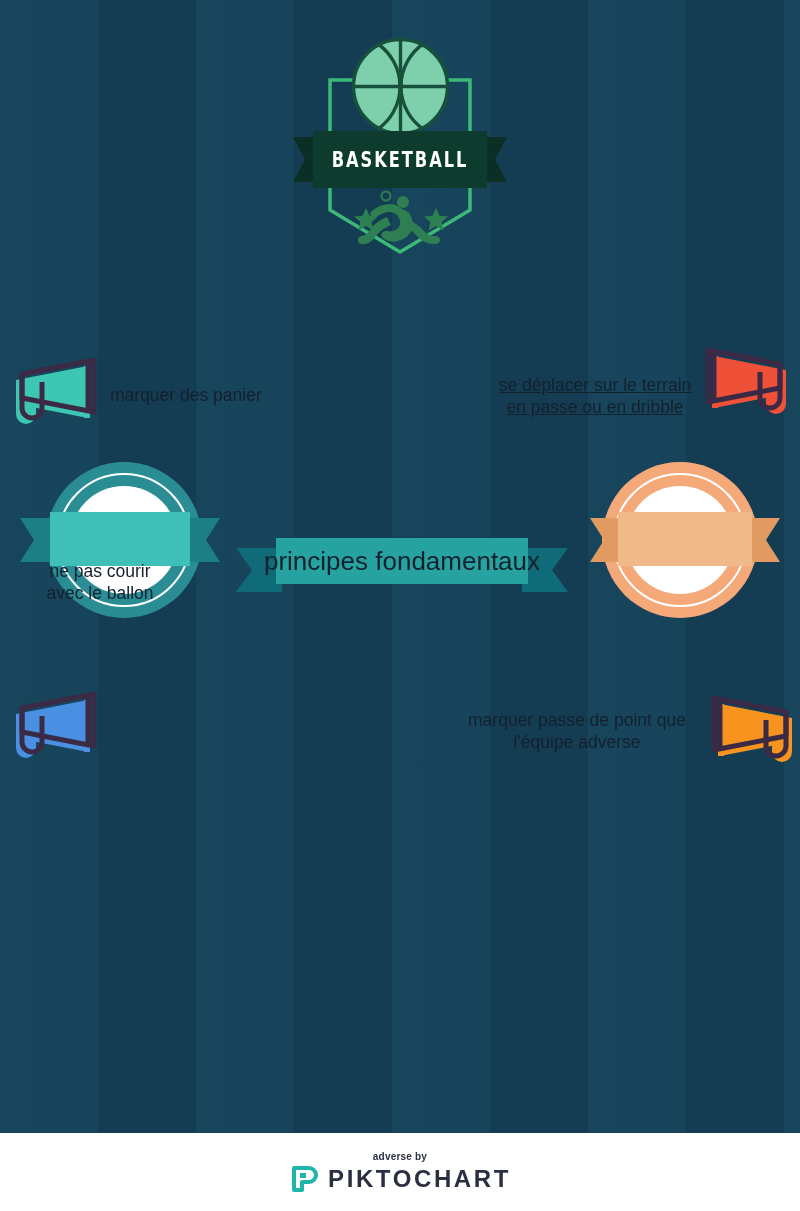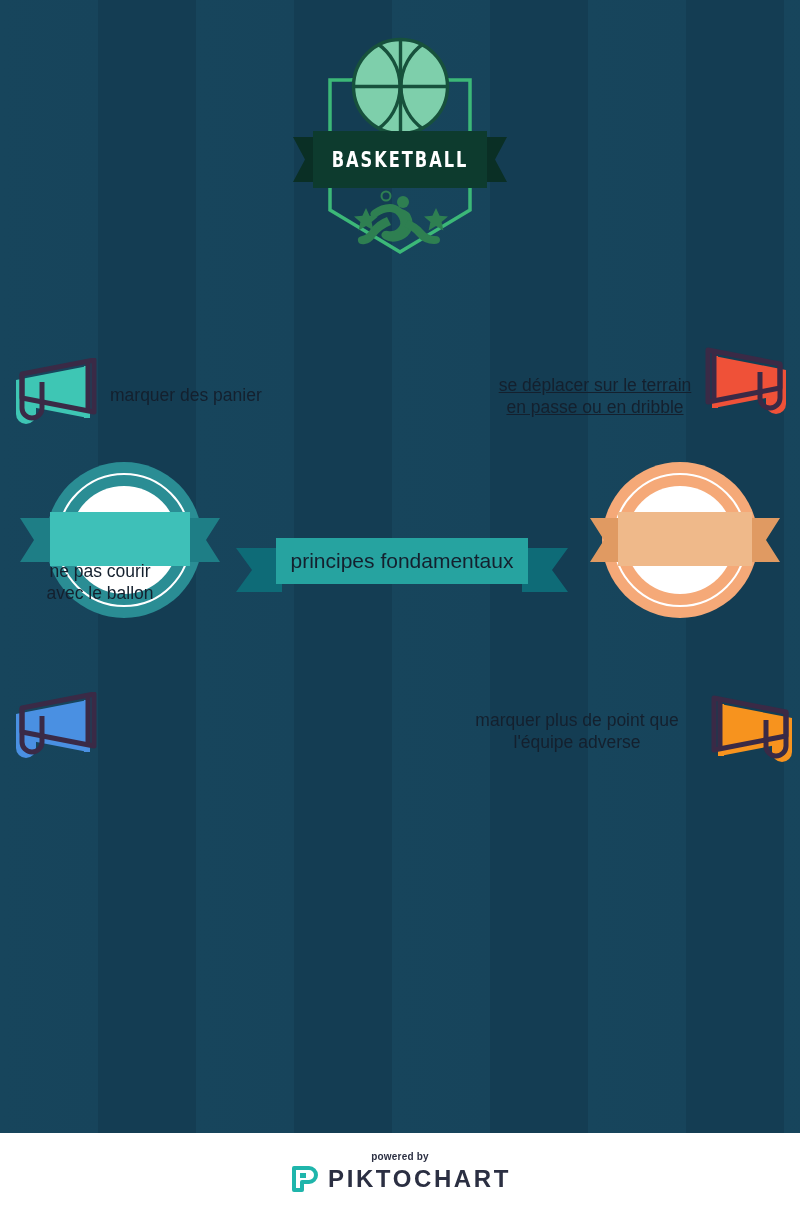--- a/index.html
+++ b/index.html
@@ -95,21 +95,21 @@
   #center-ribbon { position: absolute; left: 236px; top: 530px; width: 332px; height: 66px; }
   #center-ribbon svg { display:block; }
   #center-ribbon .center-text {
     position: absolute;
     left: 0; top: 8px;
     width: 332px; height: 46px;
     display: flex;
     align-items: center;
     justify-content: center;
     color: #14202e;
-    font-size: 21px;
+    font-size: 26px;
     white-space: nowrap;
   }
 
   
   #footer {
     position: absolute;
     left: 0; top: 1133px;
     width: 800px; height: 78px;
     background: #ffffff;
     display: flex;
@@ -280,39 +280,39 @@
         <rect x="80" y="8" width="6" height="52" fill="#4a90e2"></rect>
       </g>
       <g fill="none" stroke="#3a2a46" stroke-width="5" stroke-linejoin="round">
         <path d="M18 16 L18 50 a10 10 0 0 0 20 0 L38 24"></path>
         <path d="M18 16 L90 2 L90 54 L18 40 Z"></path>
         <line x1="84" y1="3" x2="84" y2="53"></line>
       </g>
     </svg>
   </div>
 
-  <div class="caption abs" style="left:452px; top:709px; width:250px;">marquer plus de point que
+  <div class="caption abs" style="left:452px; top:709px; width:250px;">marquer passe de point que
 l'équipe adverse</div>
   <div class="megaphone" style="left:704px; top:694px;">
     <svg width="100" height="86" viewBox="0 0 100 86" style="transform:scaleX(-1);">
       <g>
         <path d="M12 24 L12 58 a10 10 0 0 0 20 0 L32 32 Z" fill="#f7931e"></path>
         <path d="M12 24 L84 10 L84 62 L12 48 Z" fill="#f7931e"></path>
         <rect x="80" y="10" width="6" height="52" fill="#f7931e"></rect>
       </g>
       <g fill="none" stroke="#3a2a46" stroke-width="5" stroke-linejoin="round">
         <path d="M18 18 L18 52 a10 10 0 0 0 20 0 L38 26"></path>
         <path d="M18 18 L90 4 L90 56 L18 42 Z"></path>
         <line x1="84" y1="5" x2="84" y2="55"></line>
       </g>
     </svg>
   </div>
 
   <div id="footer">
-    <div class="powered">powered by</div>
+    <div class="powered">adverse by</div>
     <div class="logo-row">
       <svg width="30" height="30" viewBox="0 0 30 30">
         <path d="M5 4 L20 4 a7 7 0 0 1 0 14 L13 18 L13 26 L5 26 Z" fill="none" stroke="#1fb5ab" stroke-width="4" stroke-linejoin="round"></path>
         <rect x="11" y="9" width="6" height="5" fill="#1fb5ab"></rect>
       </svg>
       <div class="wordmark">PIKTOCHART</div>
     </div>
   </div>
 
 </div>

